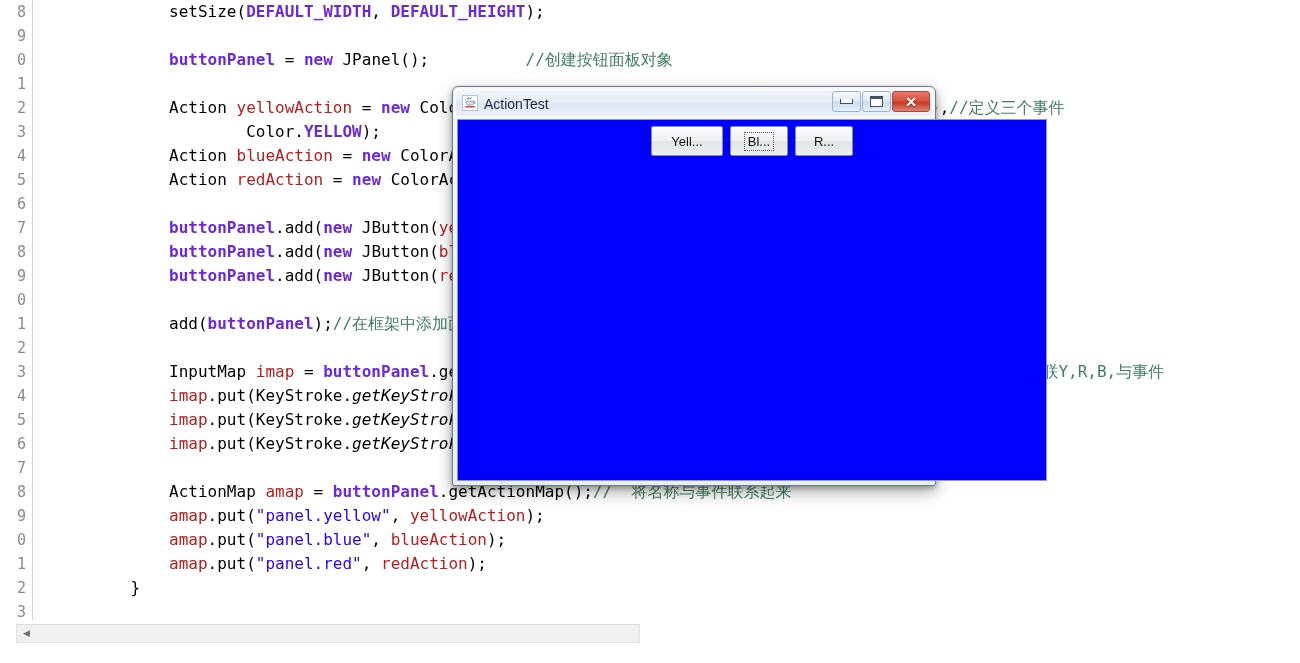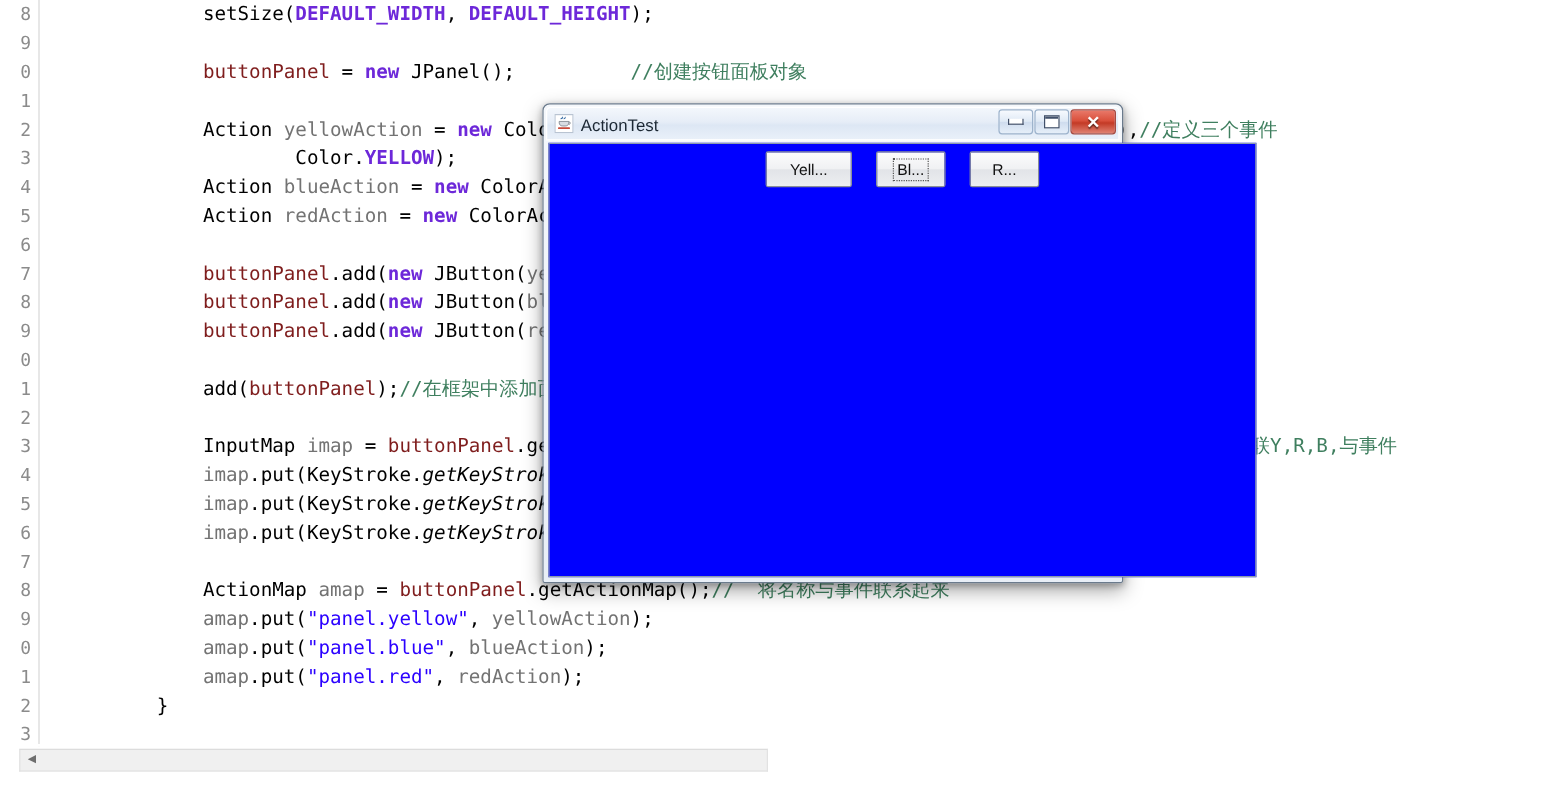--- a/index.html
+++ b/index.html
@@ -21,27 +21,27 @@
     font-family:"DejaVu Sans Mono","Liberation Mono",monospace;
     font-size:15px;color:#8b8b8b;letter-spacing:0px;
   }
   .code{
     position:absolute;left:33px;top:0;width:1267px;height:622px;
     font-family:"DejaVu Sans Mono","Liberation Mono",monospace;
     font-size:16px;white-space:pre;color:#000;
   }
   .code .row{height:24px;line-height:24px;padding-left:59px;}
   .kw{color:#6d28d9;font-weight:bold;}
-  .fld{color:#7f1d1d;font-weight:normal;}
+  .fld{color:#6d28d9;font-weight:bold;}
   .stat{color:#6d28d9;font-weight:bold;}
   .statm{color:#000;font-style:italic;}
   .str{color:#2a00ff;}
   .cmt{color:#3f7f5f;text-align:right;}
   .plain{color:#000;}
-  .param{color:#737373;}
+  .param{color:#b91c1c;}
 
   
   .hscroll{
     position:absolute;left:16px;top:624px;width:622px;height:17px;
     background:#f0f0f0;border:1px solid #e2e2e2;border-top:1px solid #dcdcdc;
   }
   .hscroll .arrow-l{
     position:absolute;left:2px;top:1px;width:15px;height:14px;
     display:flex;align-items:center;justify-content:center;
     color:#6e6e6e;font-size:9px;font-family:"DejaVu Sans",sans-serif;
@@ -98,21 +98,21 @@
   .wbtn .g-min{width:11px;height:4px;border:1px solid #41506a;border-top:none;background:#fff;}
   .wbtn .g-max{width:11px;height:9px;border:1px solid #41506a;background:#fff;box-shadow:inset 0 2px 0 #41506a;}
   .wbtn.close .g-x{
     color:#fff;font-family:"Liberation Sans",sans-serif;font-size:14px;font-weight:bold;
     text-shadow:0 1px 1px rgba(0,0,0,.5);line-height:14px;
   }
   .jwin .content{
     position:absolute;left:4px;top:32px;width:590px;height:362px;
     background:#0000ff;border:1px solid #8c9bad;box-sizing:border-box;
   }
-  .jbtnrow{position:absolute;left:0;top:6px;width:100%;display:flex;justify-content:center;gap:20px;}
+  .jbtnrow{position:absolute;left:0;top:6px;width:100%;display:flex;justify-content:center;gap:7px;}
   .jbtn{
     height:30px;box-sizing:border-box;
     border:1px solid #8a9097;border-radius:2px;
     background:linear-gradient(to bottom,#fcfcfd 0%,#f0f1f3 48%,#e2e4e8 52%,#eceef1 100%);
     font-family:"Liberation Sans",sans-serif;font-size:13px;color:#111;
     display:flex;align-items:center;justify-content:center;
   }
   .jbtn.b1{width:72px;}
   .jbtn.b2{width:58px;}
   .jbtn.b3{width:58px;}

